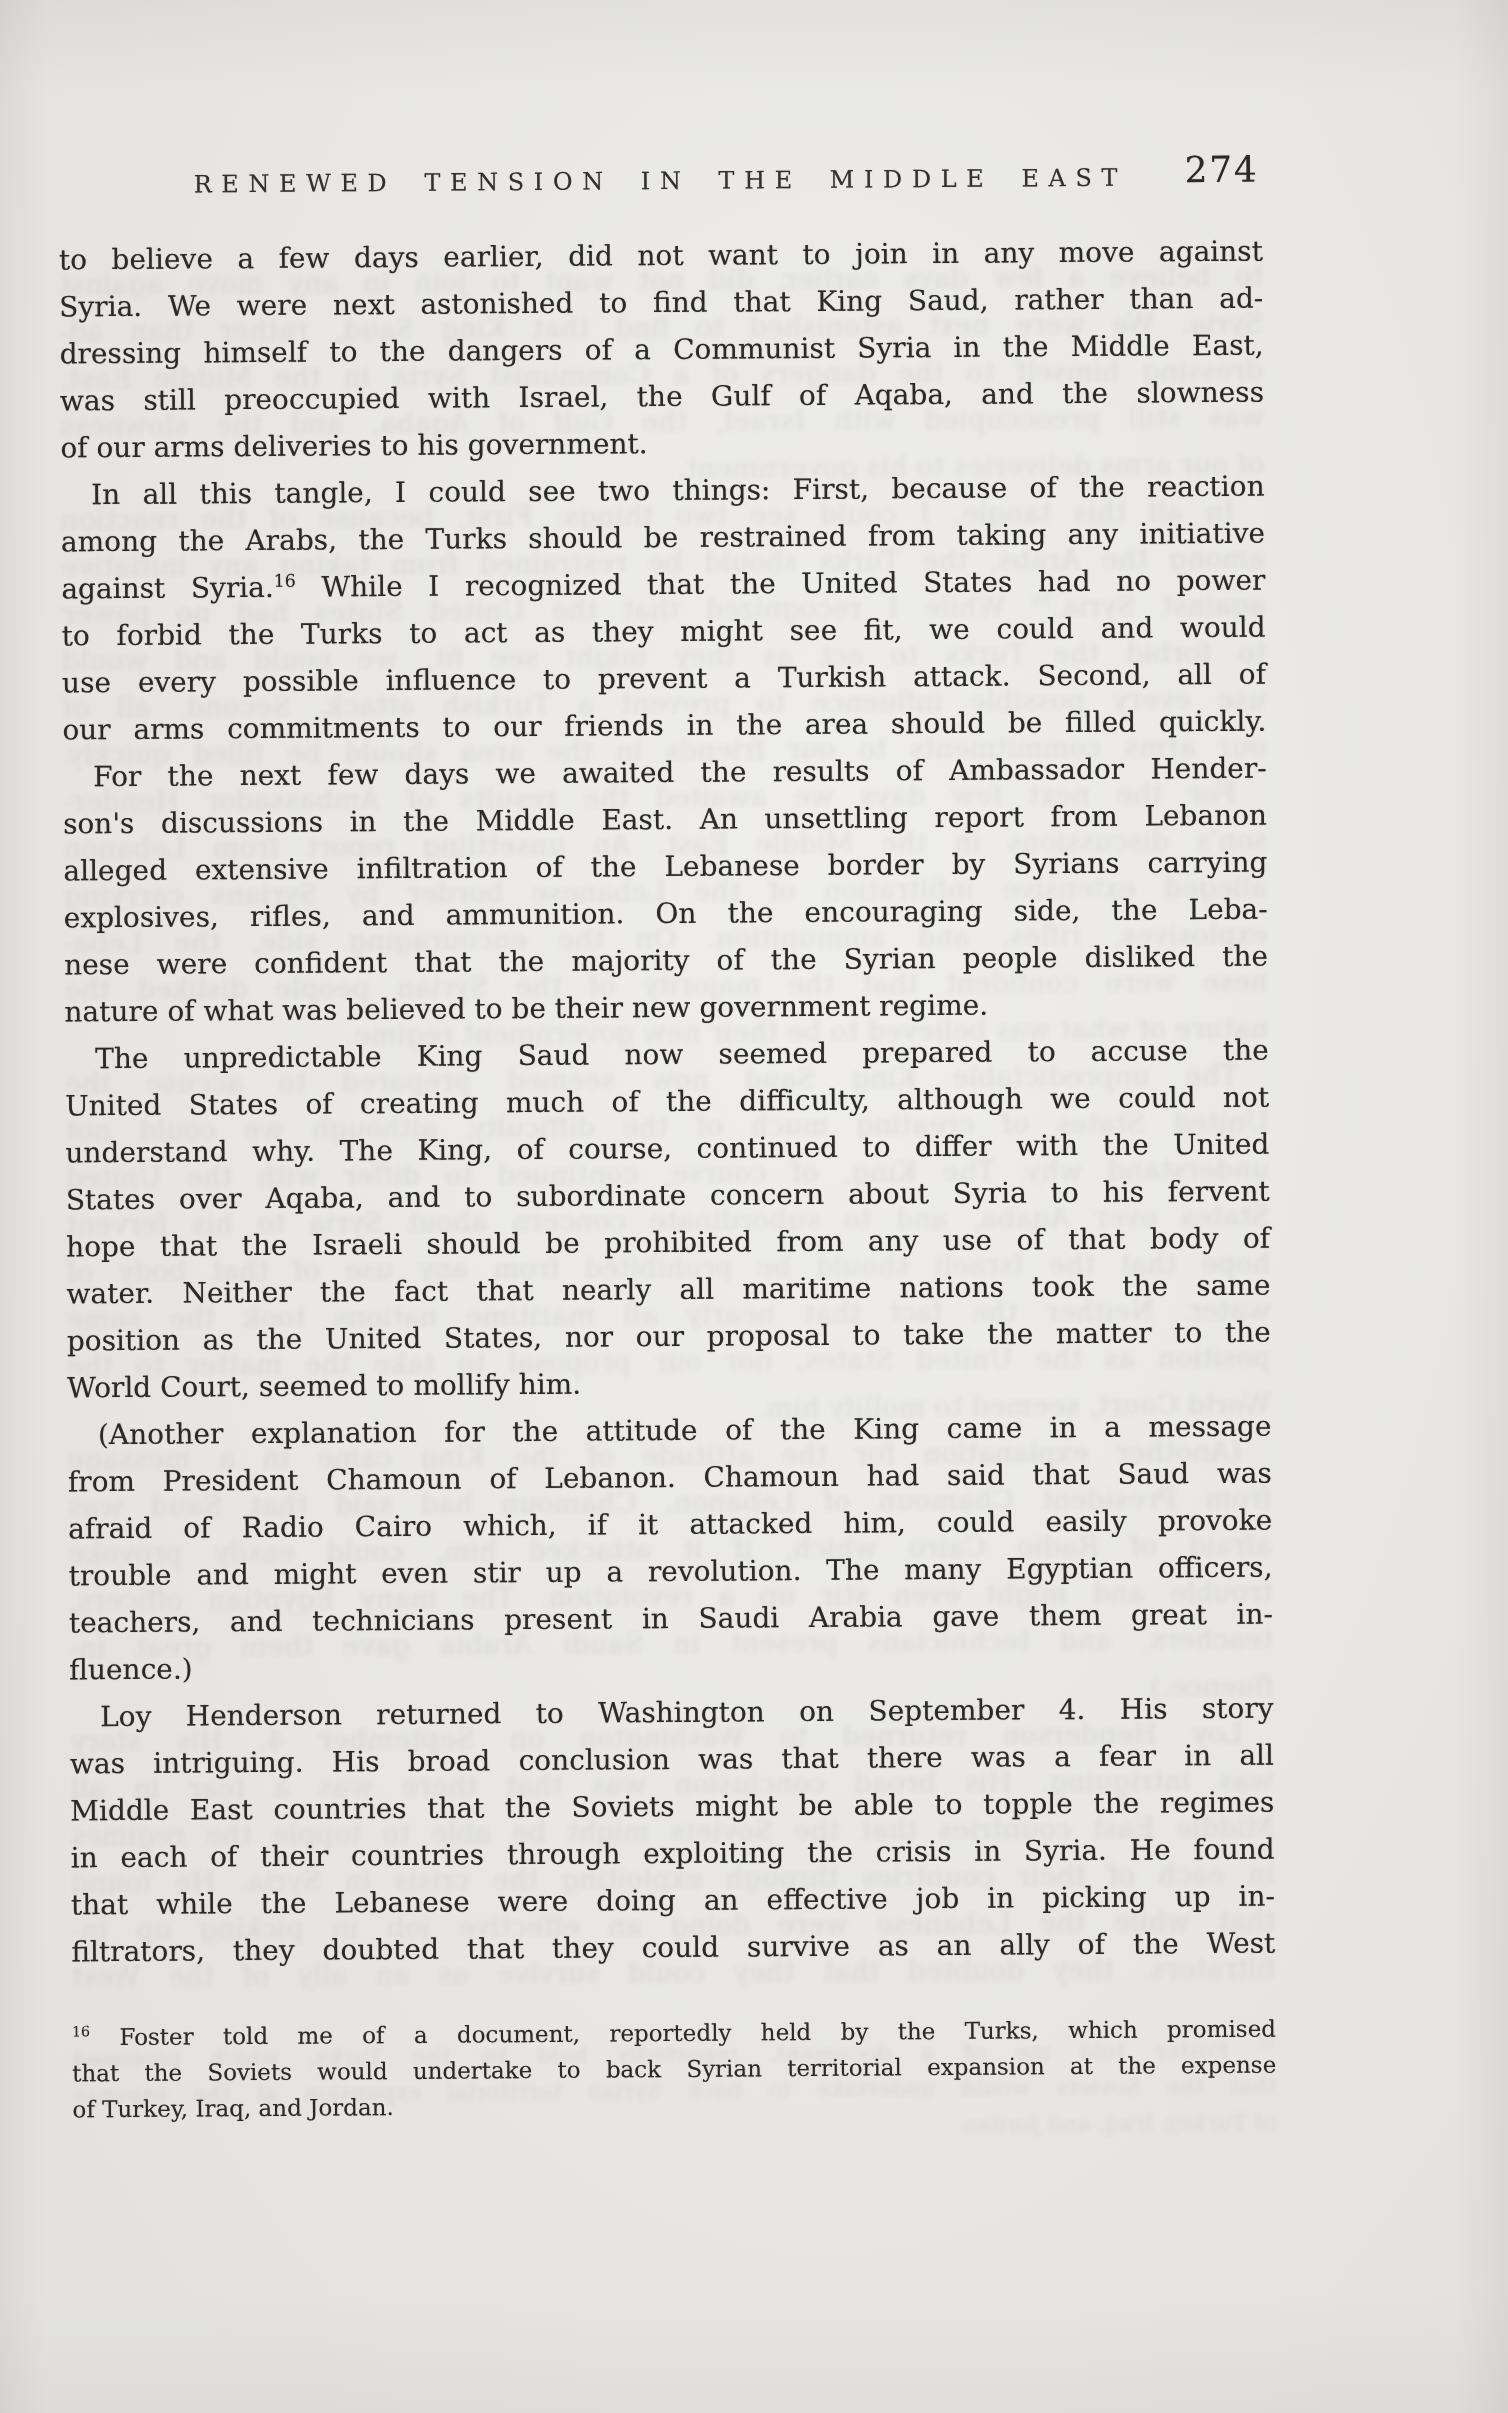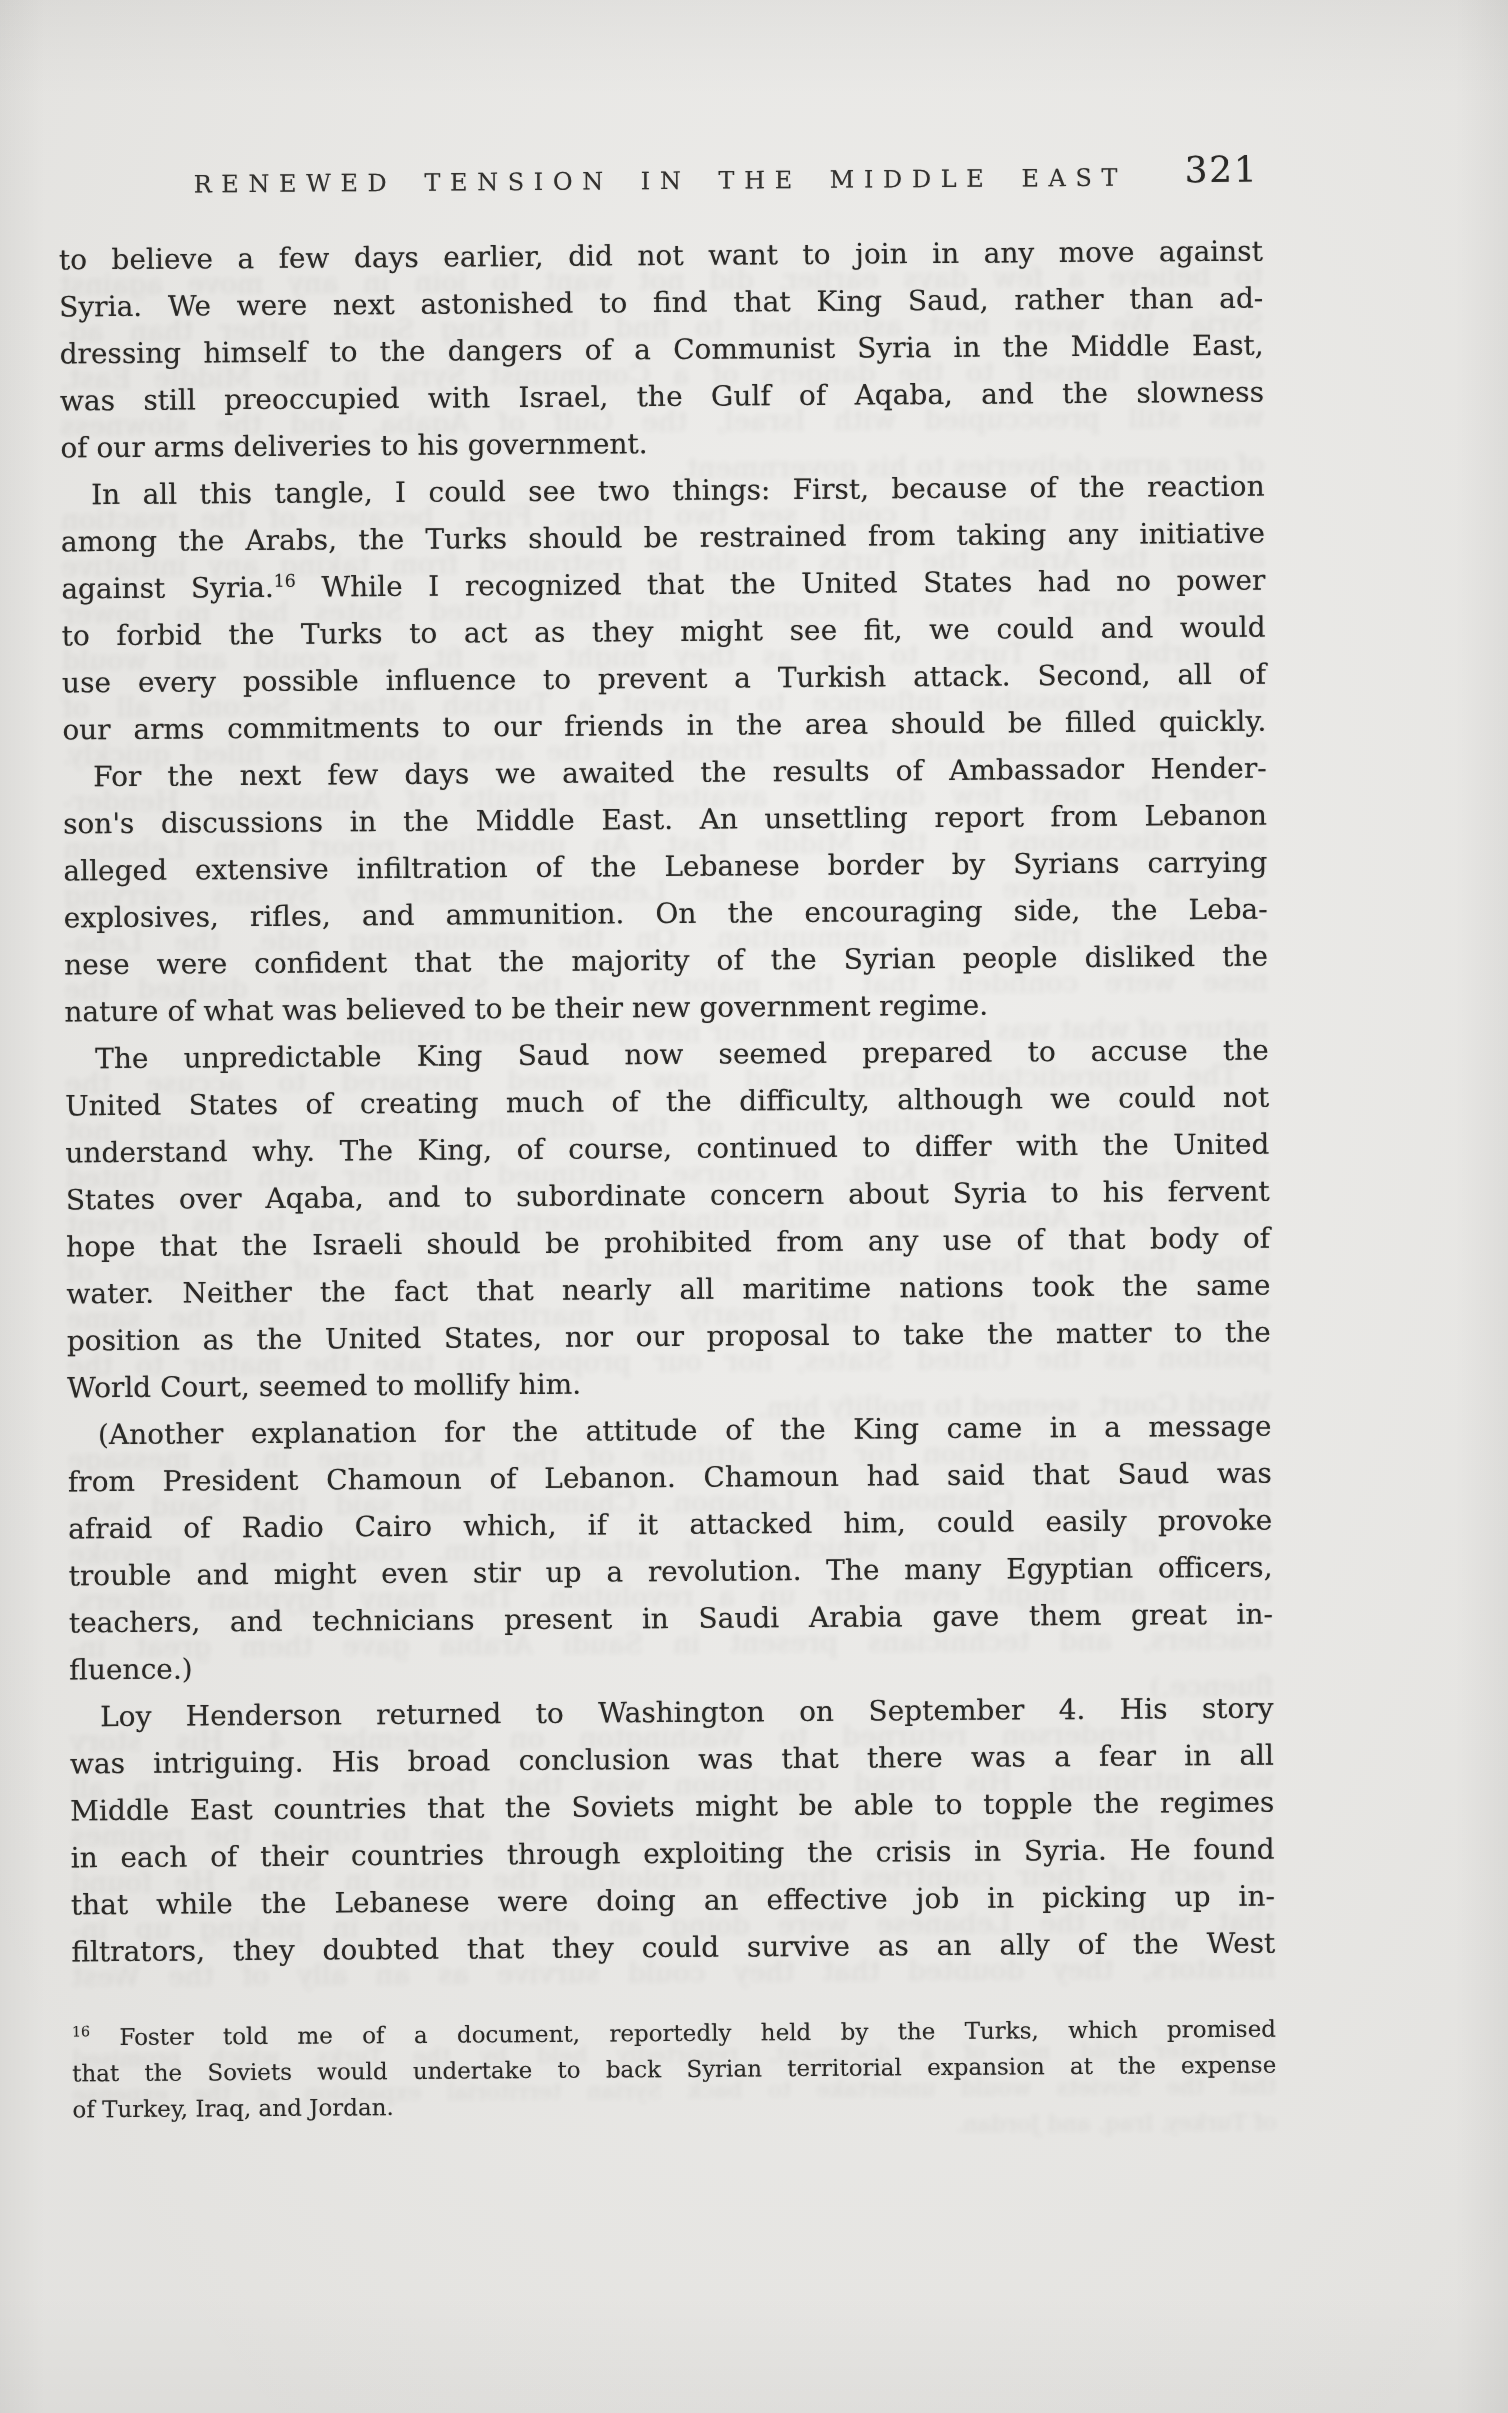--- a/index.html
+++ b/index.html
@@ -139,21 +139,21 @@
         </div>
       <div class="g-foot">
           <div class="line just first"><sup>16</sup> Foster told me of a document, reportedly held by the Turks, which promised</div>
           <div class="line just">that the Soviets would undertake to back Syrian territorial expansion at the expense</div>
           <div class="line">of Turkey, Iraq, and Jordan.</div>
         </div>
     </div>
 
     <div class="header-row">
       <div class="running-title">RENEWED TENSION IN THE MIDDLE EAST</div>
-      <div class="page-num">321</div>
+      <div class="page-num">274</div>
     </div>
 
     <div class="body-text">
         <div class="para">
           <div class="line just first">to believe a few days earlier, did not want to join in any move against</div>
           <div class="line just">Syria. We were next astonished to find that King Saud, rather than ad-</div>
           <div class="line just">dressing himself to the dangers of a Communist Syria in the Middle East,</div>
           <div class="line just">was still preoccupied with Israel, the Gulf of Aqaba, and the slowness</div>
           <div class="line">of our arms deliveries to his government.</div>
         </div>

